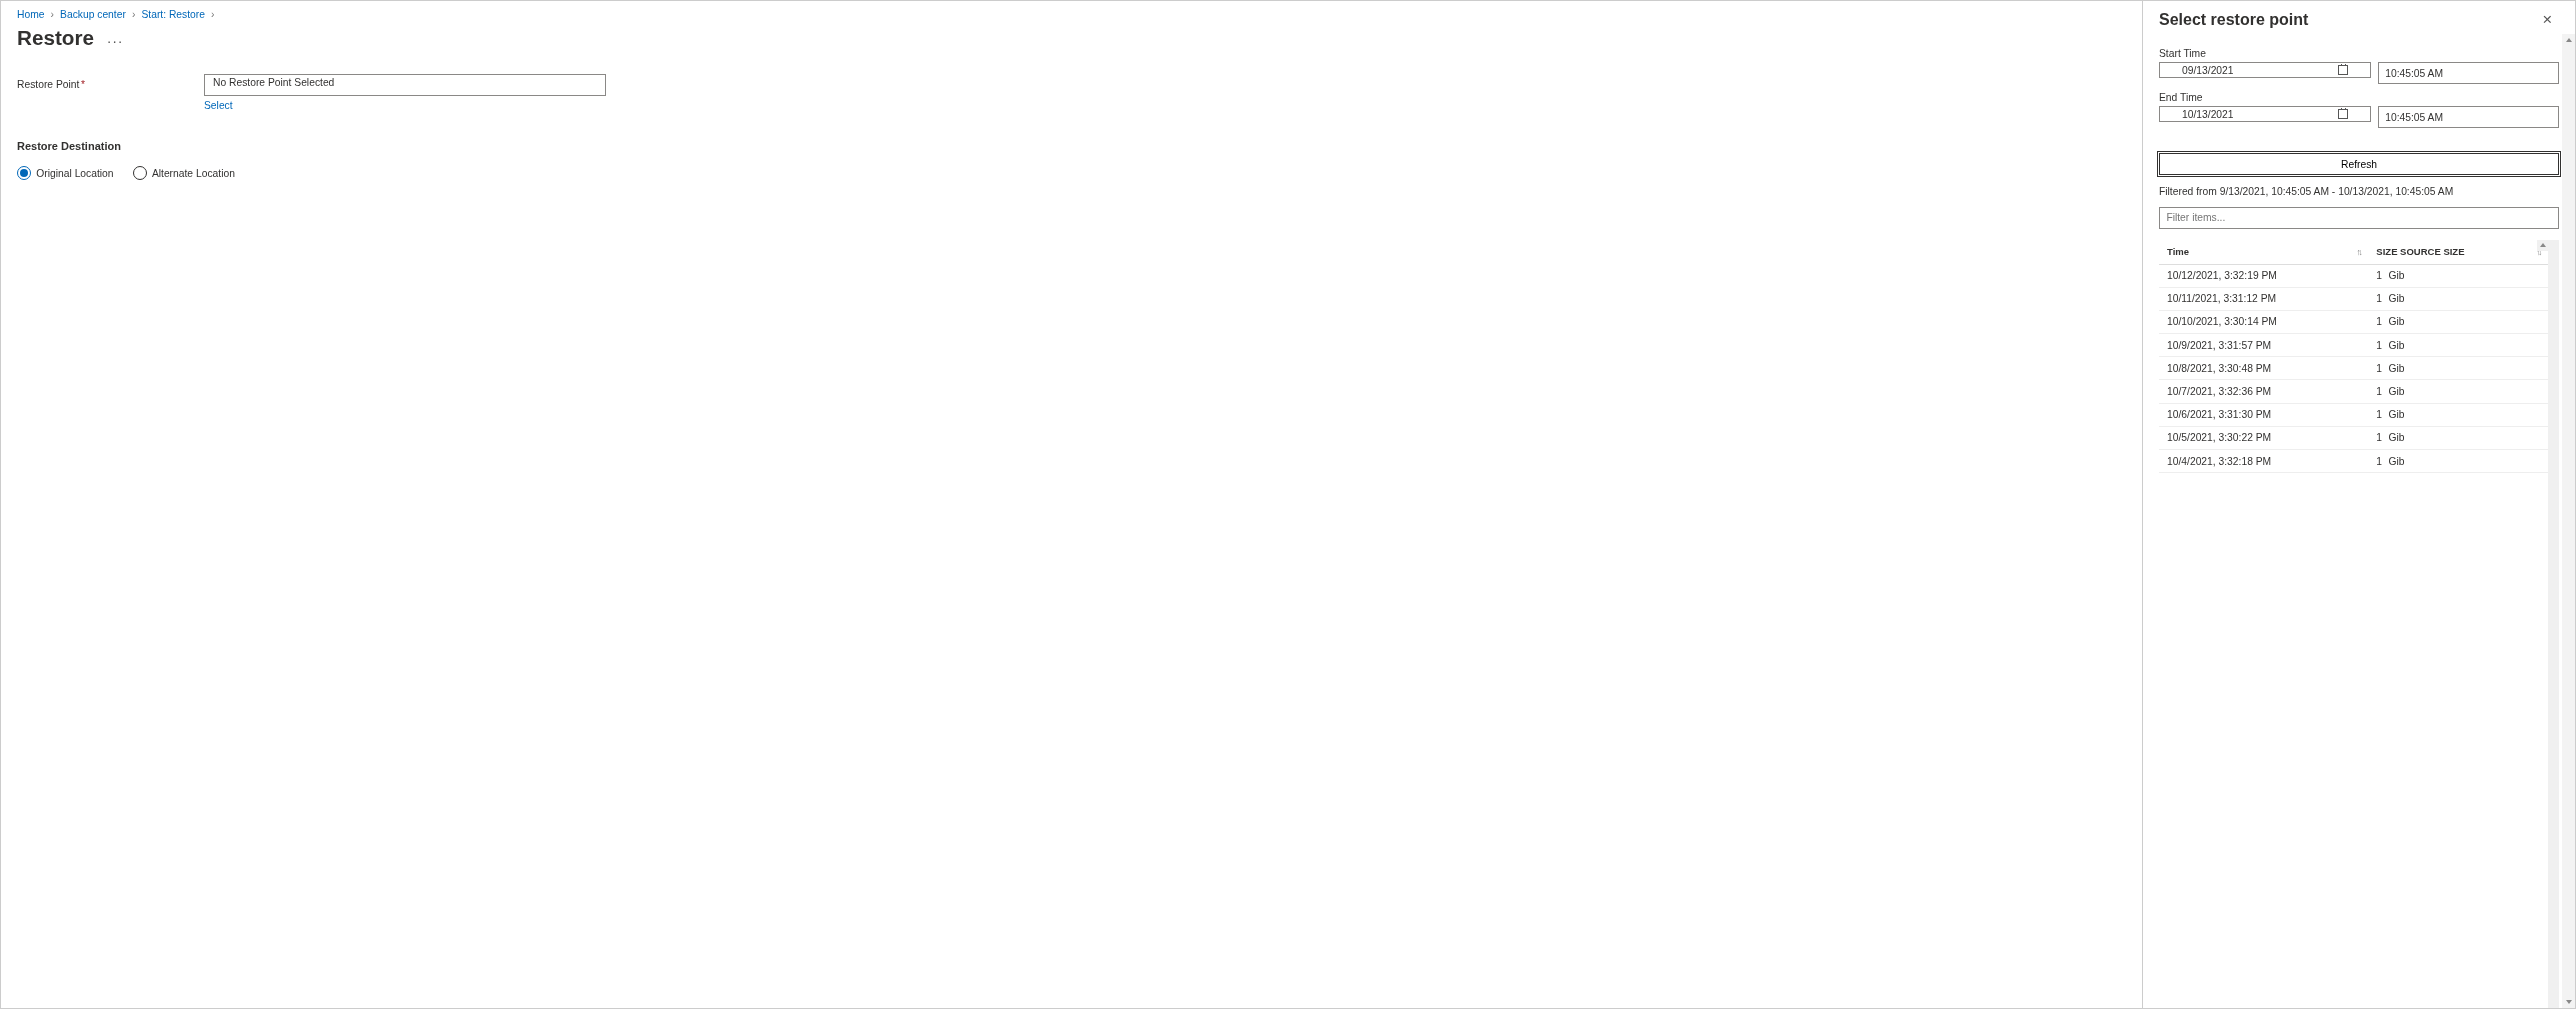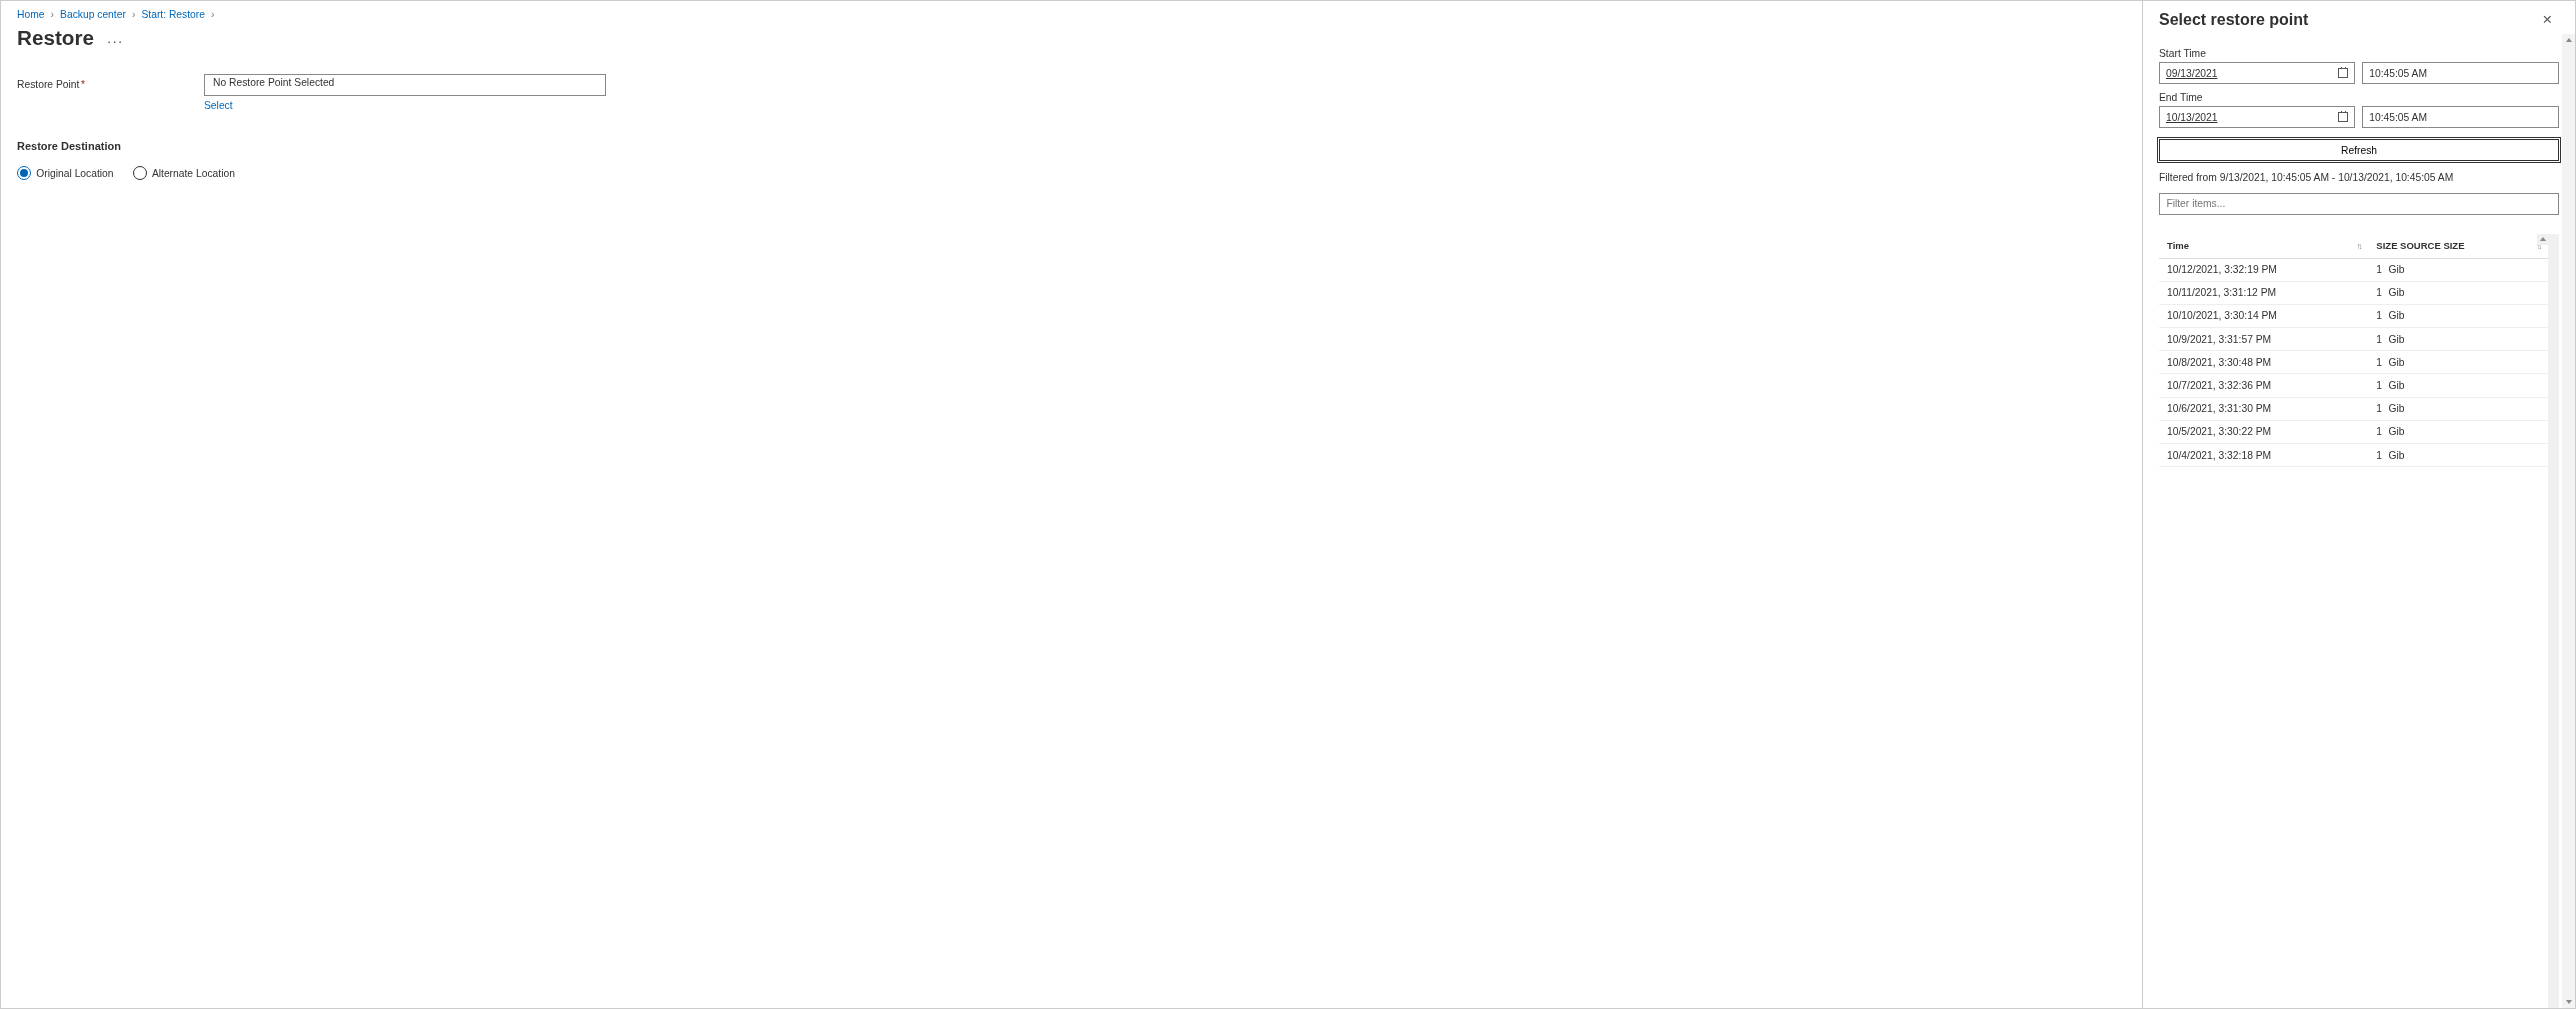--- a/index.html
+++ b/index.html
@@ -173,29 +173,28 @@
     width:0;height:0;border-left:3.2px solid transparent;border-right:3.2px solid transparent;border-bottom:4px solid #888;
   }
   .scroll-tri-down {
     width:0;height:0;border-left:3.2px solid transparent;border-right:3.2px solid transparent;border-top:4px solid #888;
   }
 
   .field-lbl { font-size: 10.3px; margin-bottom: 3.2px; }
   .dt-row { display: flex; gap: 6.4px; margin-bottom: 8px; }
   .date-box {
     flex: 1;
-    height: 22px;
+    height: 16px;
     border: 0.8px solid #8a8886;
     display: flex;
     align-items: center;
     justify-content: space-between;
-    padding: 0 6px;
-    font-size: 10.3px;
-    background: #fff;
-    text-decoration: underline;
+    padding: 0 22px;
+    font-size: 10.3px;
+    background: #fff;
   }
   .time-box {
     flex: 1;
     height: 22px;
     border: 0.8px solid #8a8886;
     display: flex;
     align-items: center;
     padding: 0 6.4px;
     font-size: 10.3px;
     background: #fff;
@@ -211,35 +210,35 @@
   }
   .btn-refresh {
     height: 22px;
     padding: 0 11px;
     border: 0.8px solid #323130;
     background: #fff;
     font-size: 10.3px;
     cursor: pointer;
 	outline: 0.8px solid #323130;
 	outline-offset: 1.6px;
-    margin: 3px 0 11px 0;
+    margin: 17px 0 11px 0;
   }
   .filter-text {
     font-size: 10.3px;
     color: #323130;
     margin-bottom: 9.5px;
   }
   .filter-input {
     width: 100%;
     height: 22px;
     border: 0.8px solid #8a8886;
     padding: 0 6.4px;
     font-size: 10.3px;
     color: #555;
-    margin-bottom: 8px;
+    margin-bottom: 0;
   }
 
   .table-wrap {
     flex: 1;
     border-right: 11px solid #f0f0f0; 
     margin-top: 11px;
     position: relative;
     overflow: hidden;
   }
   .list-scroll-arrow {

